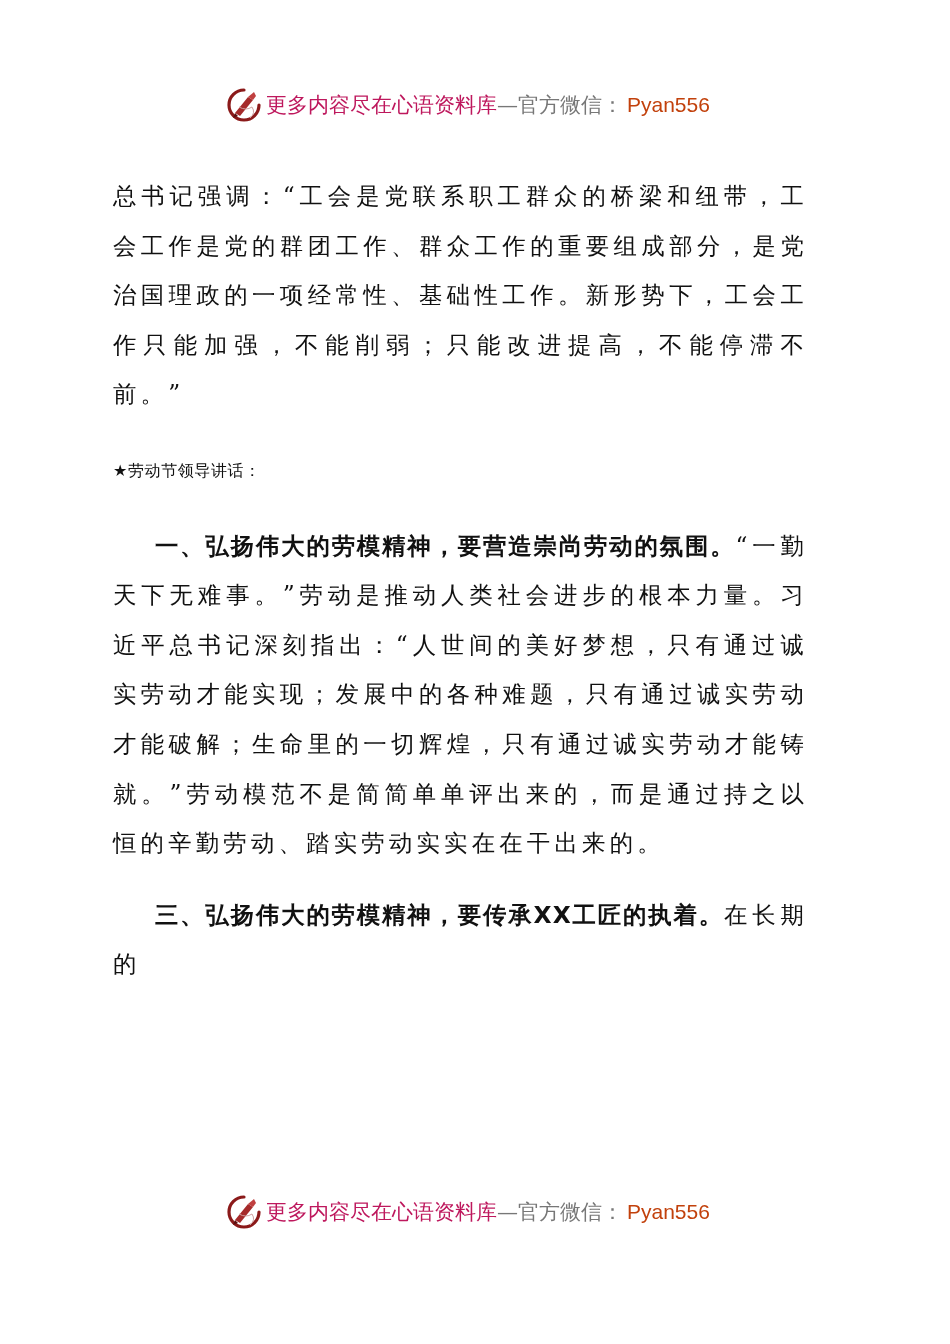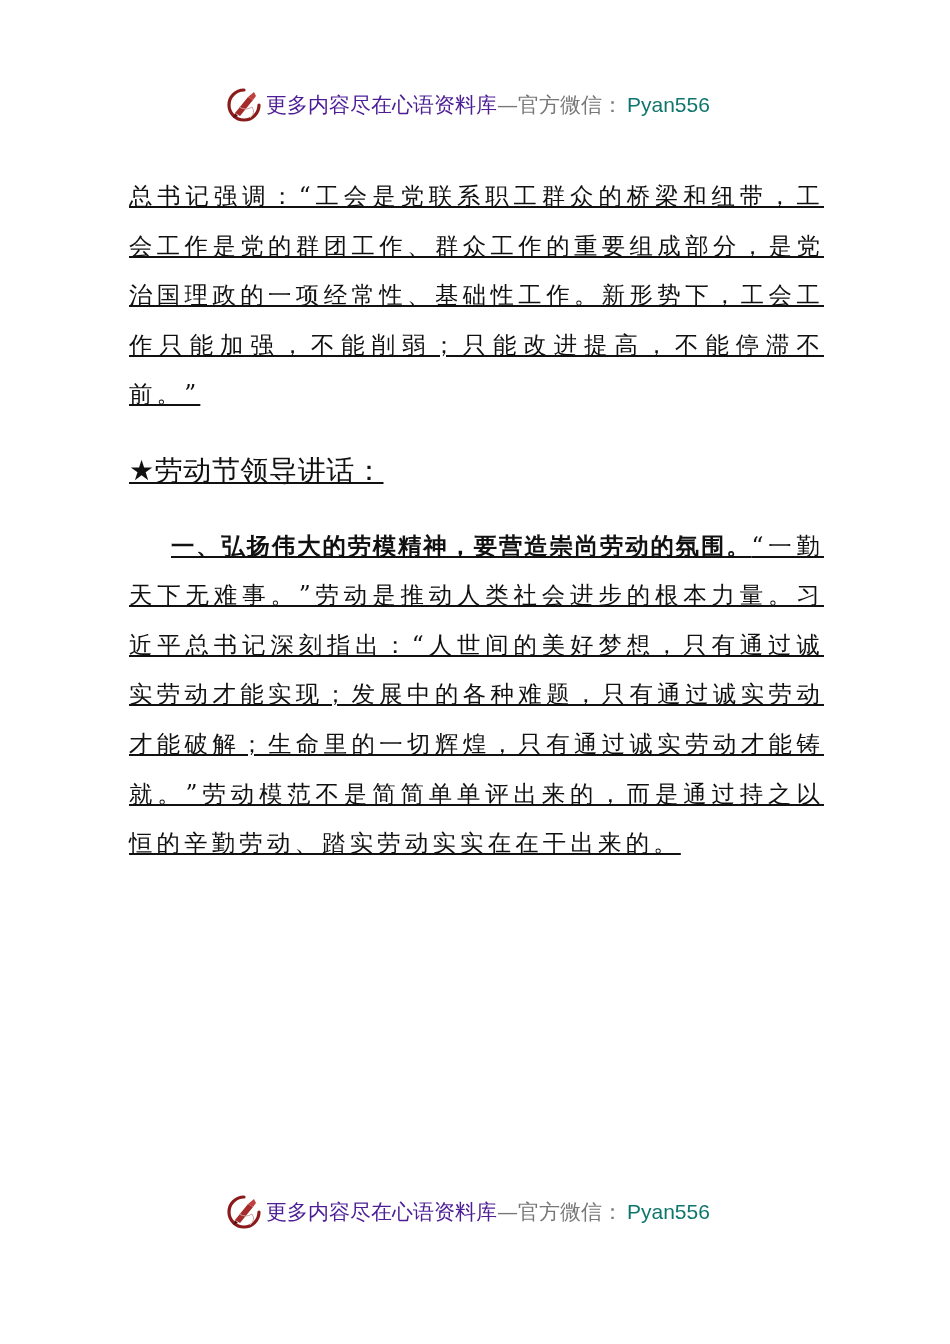--- a/index.html
+++ b/index.html
@@ -25,63 +25,62 @@
     }
     .watermark.top { top: 85px; }
     .watermark.bottom { top: 1192px; }
     .wm-logo {
       width: 36px;
       height: 36px;
       margin-right: 4px;
       display: inline-block;
     }
     .wm-red {
-      color: #4c1d95;
+      color: #be185d;
       font-family: "DejaVu Serif", serif;
       font-size: 21px;
       letter-spacing: 0px;
     }
     .wm-gray {
       color: #777777;
       font-family: "DejaVu Serif", serif;
       font-size: 21px;
     }
     .wm-id {
-      color: #0f766e;
+      color: #c2410c;
       font-family: "Liberation Sans", sans-serif;
       font-size: 21px;
       margin-left: 4px;
     }
     .content {
       position: absolute;
-      left: 129px;
+      left: 113px;
       top: 172px;
       width: 695px;
-      text-decoration: underline;
     }
     .para {
       margin: 0;
       font-size: 23.4px;
       line-height: 49.6px;
       letter-spacing: 4.2px;
       text-align: justify;
       text-justify: inter-ideograph;
       word-break: break-all;
     }
     .para.gap-lg { margin-top: 26px; }
     .para.gap-md { margin-top: 22px; }
     .heading {
       font-family: "DejaVu Sans", sans-serif;
       font-weight: bold;
       letter-spacing: 1.2px;
       margin-left: 42px;
     }
     .star-heading {
       font-family: "DejaVu Sans", sans-serif;
-      font-size: 28px;
+      font-size: 16px;
       line-height: 49.6px;
       letter-spacing: 0.6px;
     }
   </style>
 </head>
 <body>
 
 <div class="watermark top">
   <span class="wm-logo">
     <svg width="36" height="36" viewBox="0 0 36 36">
@@ -99,20 +98,21 @@
 </div>
 
 <div class="content">
   <p class="para">总书记强调：“工会是党联系职工群众的桥梁和纽带，工会工作是党的群团工作、群众工作的重要组成部分，是党治国理政的一项经常性、基础性工作。新形势下，工会工作只能加强，不能削弱；只能改进提高，不能停滞不前。”</p>
 
   <p class="para star-heading gap-lg">★劳动节领导讲话：</p>
 
   <p class="para gap-lg"><span class="heading">一、弘扬伟大的劳模精神，要营造崇尚劳动的氛围。</span><span>“一勤天下无难事。”劳动是推动人类社会进步的根本力量。习近平总书记深刻指出：“人世间的美好梦想，只有通过诚实劳动才能实现；发展中的各种难题，只有通过诚实劳动才能破解；生命里的一切辉煌，只有通过诚实劳动才能铸就。”劳动模范不是简简单单评出来的，而是通过持之以恒的辛勤劳动、踏实劳动实实在在干出来的。</span></p>
 
 
+  <p class="para gap-md"><span class="heading">三、弘扬伟大的劳模精神，要传承XX工匠的执着。</span><span>在长期的</span></p>
 </div>
 
 <div class="watermark bottom">
   <span class="wm-logo">
     <svg width="36" height="36" viewBox="0 0 36 36">
       <path d="M18 3 A15 15 0 1 0 33 18" fill="none" stroke="#8b1a1a" stroke-width="3.2" stroke-linecap="round"></path>
       <path d="M9 26 L22 10 L27 13 L14 29 Z" fill="#a52a2a"></path>
       <path d="M9 26 L7 31 L12 29 Z" fill="#5a0f0f"></path>
       <path d="M22 10 L28 5 L30 9 L27 13 Z" fill="#c04040"></path>
       <path d="M13 20 Q20 24 26 20 Q30 26 24 31" fill="none" stroke="#cfa0a0" stroke-width="1"></path>

